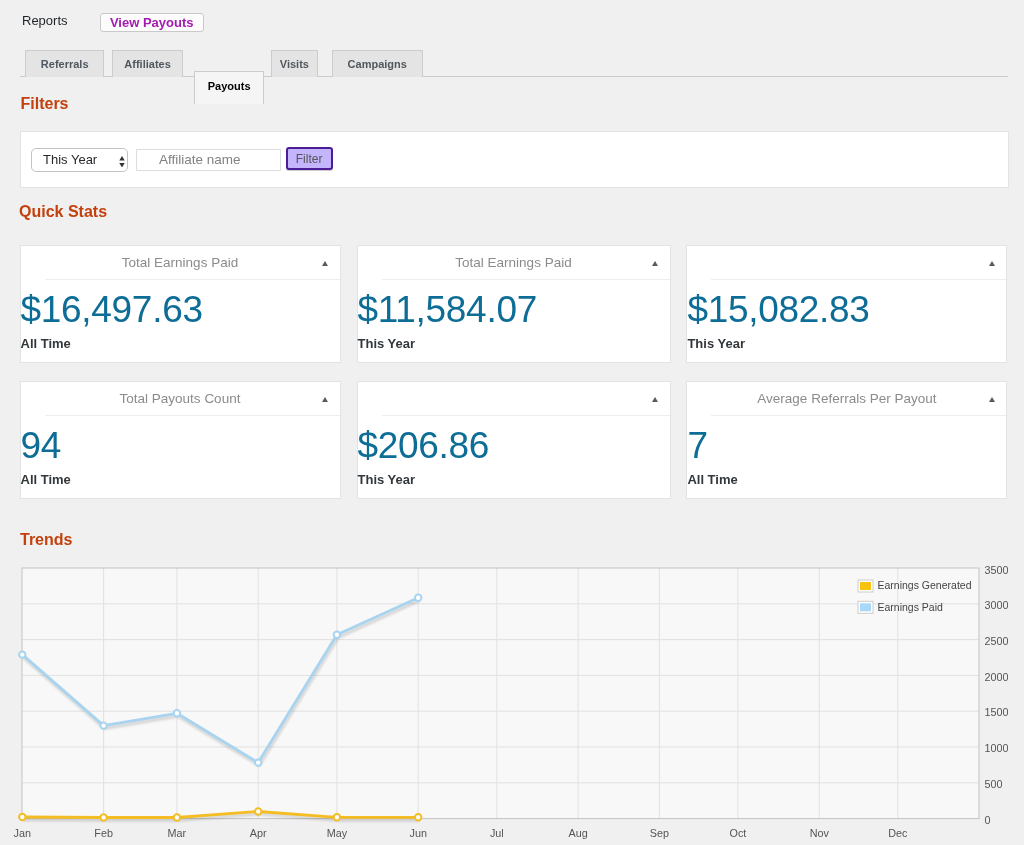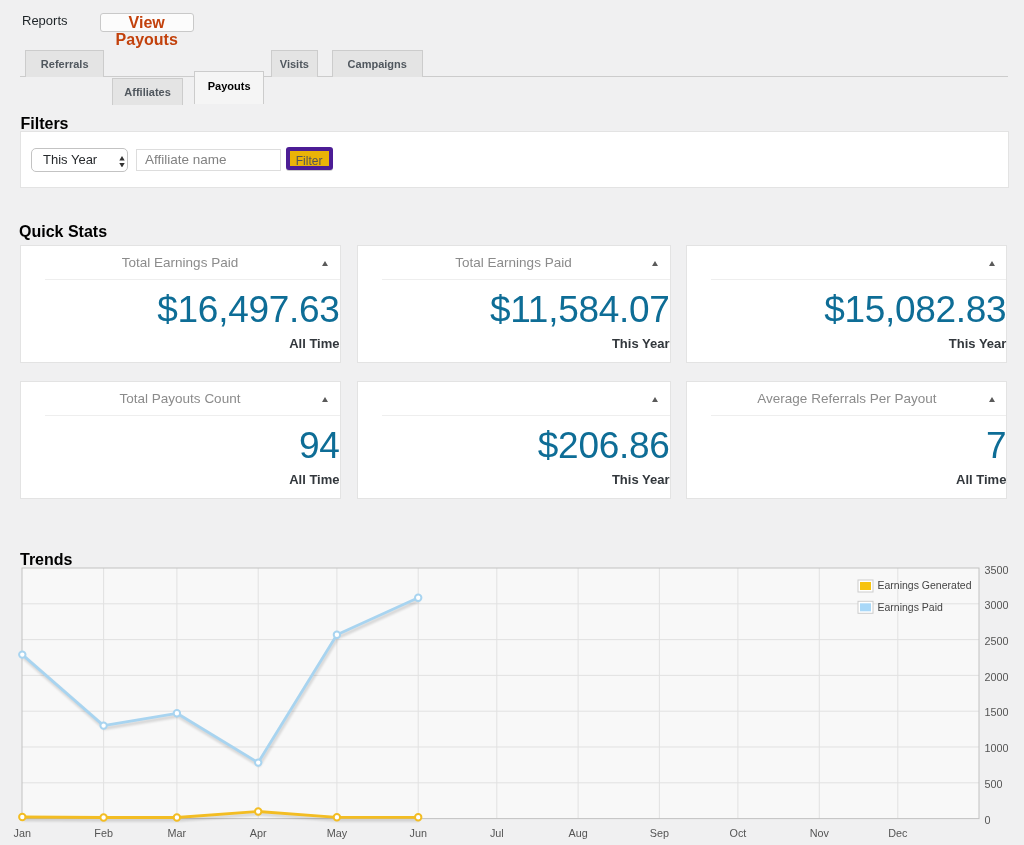--- a/index.html
+++ b/index.html
@@ -3,52 +3,52 @@
 <meta charset="utf-8">
 <style>
 * { margin:0; padding:0; box-sizing:border-box; }
 html,body { width:1024px; height:845px; overflow:hidden; }
 body { background:#f0f0f1; font-family:"Liberation Sans", sans-serif; color:#444; }
 #page { position:relative; width:1024px; height:845px; }
 .abs { position:absolute; }
 
 
 #h1 { left:22px; top:10px; font-size:13px; font-weight:400; color:#1d2327; line-height:21px; }
-#viewbtn { left:99.7px; top:13px; width:94px; height:19px; background:#fcfcfc; border:1px solid #c9c9c9; border-radius:3px; color:#c2410c; font-size:16px; font-weight:700; text-align:center; line-height:17px; }
+#viewbtn { left:99.7px; top:13px; width:104px; height:19px; background:#fcfcfc; border:1px solid #c9c9c9; border-radius:3px; color:#a21caf; font-size:13px; font-weight:700; text-align:center; line-height:17px; }
 
 
 #tabline { left:20px; top:76.3px; width:988px; height:1px; background:#ccc; }
 .tab { position:absolute; top:50.3px; height:27px; background:#e4e4e4; border:1px solid #ccc; border-bottom:none; color:#50575e; font-size:11px; font-weight:700; text-align:center; line-height:26px; }
 .tab.active { top:48.3px; height:32.3px; background:#f5f5f5; color:#000; line-height:28px; z-index:2; }
 #tab1 { left:24.9px; width:79.6px; }
-#tab2 { left:111.9px; width:71.4px;margin-top:28px; }
+#tab2 { left:111.9px; width:71.4px; }
 #tab3 { left:193.9px; width:70.6px;margin-top:23px; }
 #tab4 { left:271px; width:46.8px; }
 #tab5 { left:331.7px; width:91.1px; }
 
 
-.h3 { position:absolute; font-size:16px; font-weight:700; color:#000000;margin-top:20px; }
+.h3 { position:absolute; font-size:16px; font-weight:700; color:#c2410c; }
 #filters-h { left:20.5px; top:95px; }
 #stats-h { left:19px; top:202.5px; }
 #trends-h { left:20px; top:531px; }
 
 
 #filterbox { left:20px; top:130.5px; width:988.5px; height:57px; background:#fff; border:1px solid #e3e3e3; }
 #selbox { left:31px; top:148px; width:97px; height:24px; background:#fff; border:1px solid #c3c3c3; border-radius:5px; font-size:13px; color:#26292c; line-height:22px; padding-left:11px; }
 #selarrows { left:119px; top:155.6px; width:6px; height:11.5px; }
-#nameinput { left:135.9px; top:149px; width:145px; height:22px; background:#fff; border:1px solid #ddd; font-size:13.5px; color:#828282; line-height:20px; padding-left:8px; }
-#filterbtn { left:285.6px; top:147.4px; width:47px; height:23px; background:#eab308; border:4px solid #4c1d95; border-radius:3px; box-shadow:0 1px 0 #ccc; color:#555; font-size:12px; text-align:center; line-height:21px; }
+#nameinput { left:135.9px; top:149px; width:145px; height:22px; background:#fff; border:1px solid #ddd; font-size:13.5px; color:#828282; line-height:20px; padding-left:22px; }
+#filterbtn { left:285.6px; top:147.4px; width:47px; height:23px; background:#c4b5fd; border:2px solid #4c1d95; border-radius:3px; box-shadow:0 1px 0 #ccc; color:#555; font-size:12px; text-align:center; line-height:21px; }
 
 
 .card { position:absolute; background:#fff; border:1px solid #e3e3e3; }
 .card .title { position:absolute; left:0; right:0; top:0; height:33px; line-height:34px; text-align:center; font-size:13.5px; color:#8b8b8b; }
 .card .sep { position:absolute; left:24px; right:0; top:33px; height:1px; background:#eee; }
 .card .tri { position:absolute; top:15.6px; width:0; height:0; border-left:3.5px solid transparent; border-right:3.5px solid transparent; border-bottom:5.5px solid #5a5a5a; }
-.card .num { position:absolute; left:0; right:0; top:43px; height:42px; text-align:right; font-size:37px; letter-spacing:-0.3px; color:#0e6d96; line-height:42px;margin-left:29px; }
-.card .sub { position:absolute; left:0; right:0; top:90px; text-align:right; font-size:13px; font-weight:700; color:#32373c; }
+.card .num { position:absolute; left:0; right:0; top:43px; height:42px; text-align:left; font-size:37px; letter-spacing:-0.3px; color:#0e6d96; line-height:42px; }
+.card .sub { position:absolute; left:0; right:0; top:90px; text-align:left; font-size:13px; font-weight:700; color:#32373c; }
 .r1 { top:244.5px; height:118.8px; }
 .r2 { top:380.9px; height:118.3px; }
 .c1 { left:19.5px; width:321px; }
 .c2 { left:356.5px; width:314px; }
 .c3 { left:686.4px; width:321px; }
 .c1 .tri { left:301.4px; }
 .c2 .tri { left:294px; }
 .c3 .tri { left:301.4px; }
 </style>
 </head>

